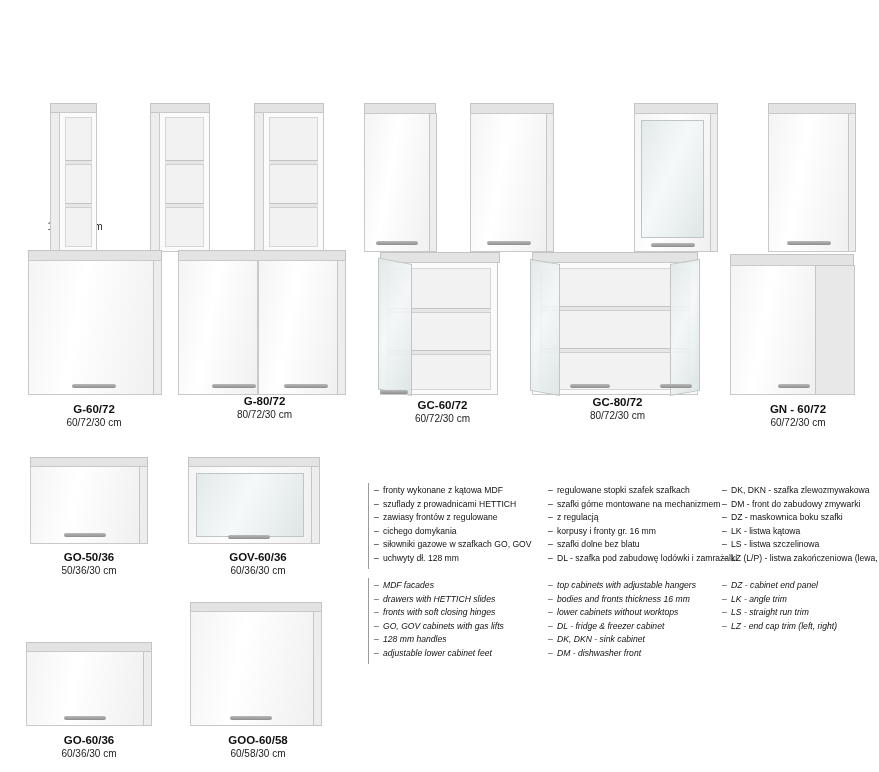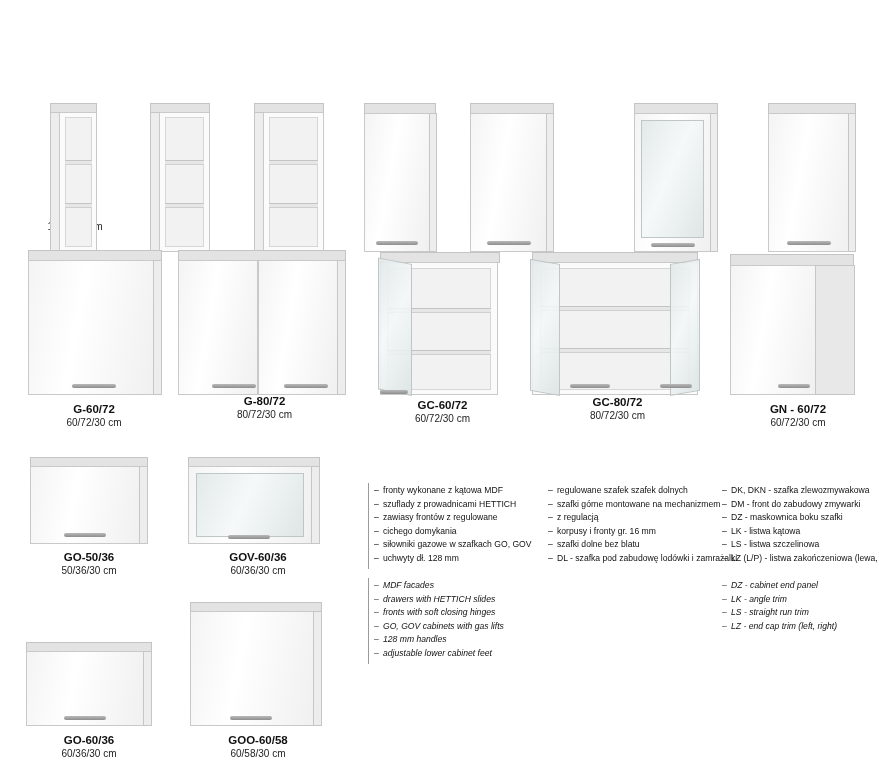--- a/index.html
+++ b/index.html
@@ -351,26 +351,36 @@
       <li>drawers with HETTICH slides</li>
       <li>fronts with soft closing hinges</li>
       <li>GO, GOV cabinets with gas lifts</li>
       <li>128 mm handles</li>
       <li>adjustable lower cabinet feet</li>
     </ul>
   </div>
 
   <div class="notes notes-col" style="left:548px; top:484px; width:185px;">
     <ul>
-      <li>regulowane szafek szafek dolnych</li>
+      <li>regulowane stopki szafek szafkach</li>
       <li>szafki górne montowane na mechanizmem</li>
       <li style="padding-left:9px;">z regulacją</li>
       <li>korpusy i fronty gr. 16 mm</li>
       <li>szafki dolne bez blatu</li>
       <li>DL - szafka pod zabudowę lodówki i zamrażalki</li>
+    </ul>
+  </div>
+  <div class="notes notes-col italic" style="left:548px; top:579px; width:185px;">
+    <ul>
+      <li>top cabinets with adjustable hangers</li>
+      <li>bodies and fronts thickness 16 mm</li>
+      <li>lower cabinets without worktops</li>
+      <li>DL - fridge &amp; freezer cabinet</li>
+      <li>DK, DKN - sink cabinet</li>
+      <li>DM - dishwasher front</li>
     </ul>
   </div>
 
   <div class="notes notes-col" style="left:722px; top:484px; width:160px;">
     <ul>
       <li>DK, DKN - szafka zlewozmywakowa</li>
       <li>DM - front do zabudowy zmywarki</li>
       <li>DZ - maskownica boku szafki</li>
       <li>LK - listwa kątowa</li>
       <li>LS - listwa szczelinowa</li>

